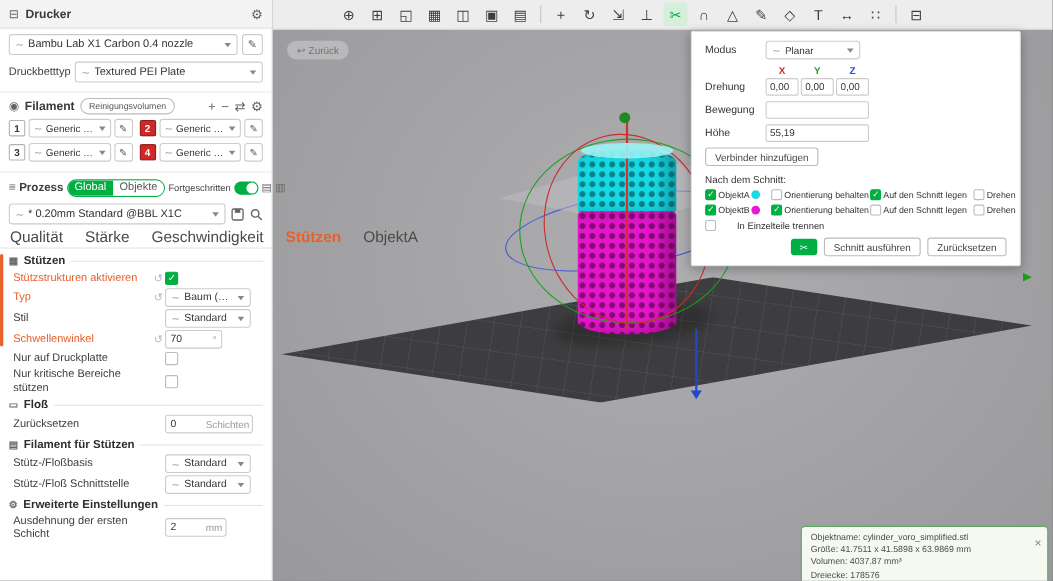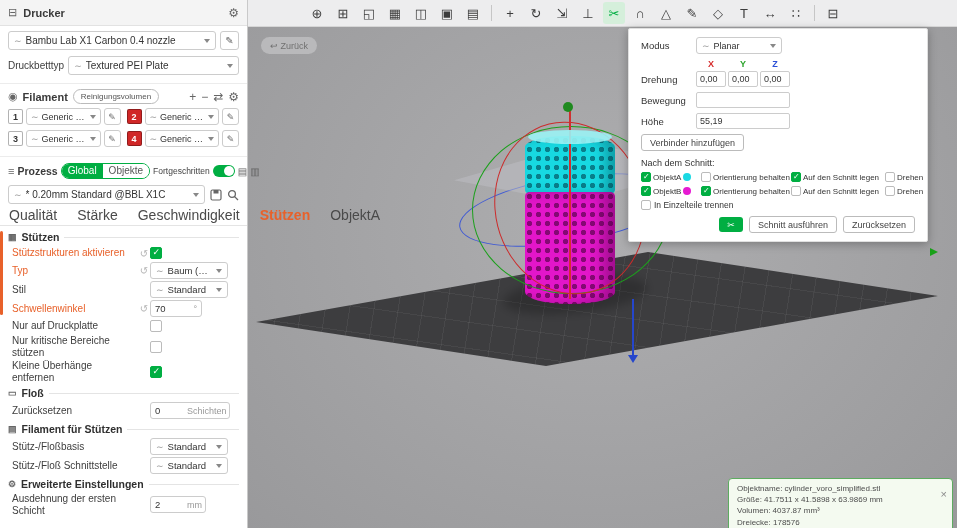--- a/index.html
+++ b/index.html
@@ -87,21 +87,21 @@
 .cp-label{width:55px;color:#333;flex-shrink:0}
 .ax{width:30px;margin-right:2px;text-align:center;font-size:9px;font-weight:bold}
 .cp-field{width:30px;height:16px;border:1px solid #ccc;border-radius:2px;font-size:9px;padding:0 3px;margin-right:2px;font-family:inherit;color:#333;outline:none}
 .cp-field.wide{width:94px}
 .cp-btn{height:17px;border:1px solid #bbb;border-radius:3px;background:#fff;padding:0 8px;font-size:9px;color:#444;display:inline-flex;align-items:center;cursor:pointer;font-family:Liberation Sans, sans-serif}
 .cp-after{margin:7px 0 4px 0;font-size:9px;color:#333}
 .cp-obj{display:flex;align-items:center;margin-bottom:4px;font-size:8px;color:#333}
 .grp{display:flex;align-items:center;gap:2px;flex-shrink:0}
 .g1{width:60px}.g2{width:90px}.g3{width:94px}.g4{width:32px}
 .dot{width:8px;height:8px;border-radius:50%;flex-shrink:0}
-.cp-sep-row{display:flex;align-items:center;gap:3px;font-size:8.5px;margin:3px 0 6px 0}
+.cp-sep-row{display:flex;align-items:center;gap:19px;font-size:8.5px;margin:3px 0 6px 0}
 .cp-actions{display:flex;align-items:center;gap:6px;justify-content:flex-end}
 .cp-go{width:24px;height:15px;background:#00ae42;border-radius:3px;display:flex;align-items:center;justify-content:center;color:#fff;font-size:9px;cursor:pointer}
 
 
 .infobox{position:absolute;left:728px;top:478px;width:225px;background:#f4faf0;border:1px solid #5dab60;border-radius:4px;padding:4px 20px 4px 8px;font-size:8px;color:#4c4c4c;line-height:1.4;z-index:6}
 .infobox .close{position:absolute;right:5px;top:8px;color:#8a8a8a;font-size:11px;cursor:pointer}
 </style>
 </head>
 <body>
 
@@ -313,25 +313,20 @@
     <div class="srow">
       <span class="slabel">Nur auf Druckplatte</span>
       <span class="revert"></span>
       <span class="cb"></span>
     </div>
     <div class="srow">
       <span class="slabel">Nur kritische Bereiche stützen</span>
       <span class="revert"></span>
       <span class="cb"></span>
     </div>
-    <div class="srow">
-      <span class="slabel">Kleine Überhänge entfernen</span>
-      <span class="revert"></span>
-      <span class="cb checked"></span>
-    </div>
 
     <div class="sec">
       <span class="sicon" style="font-size:9px">▭</span>
       <span>Floß</span>
       <span class="sline"></span>
     </div>
     <div class="srow">
       <span class="slabel">Zurücksetzen</span>
       <span class="revert"></span>
       <div class="num" style="width:80px">

